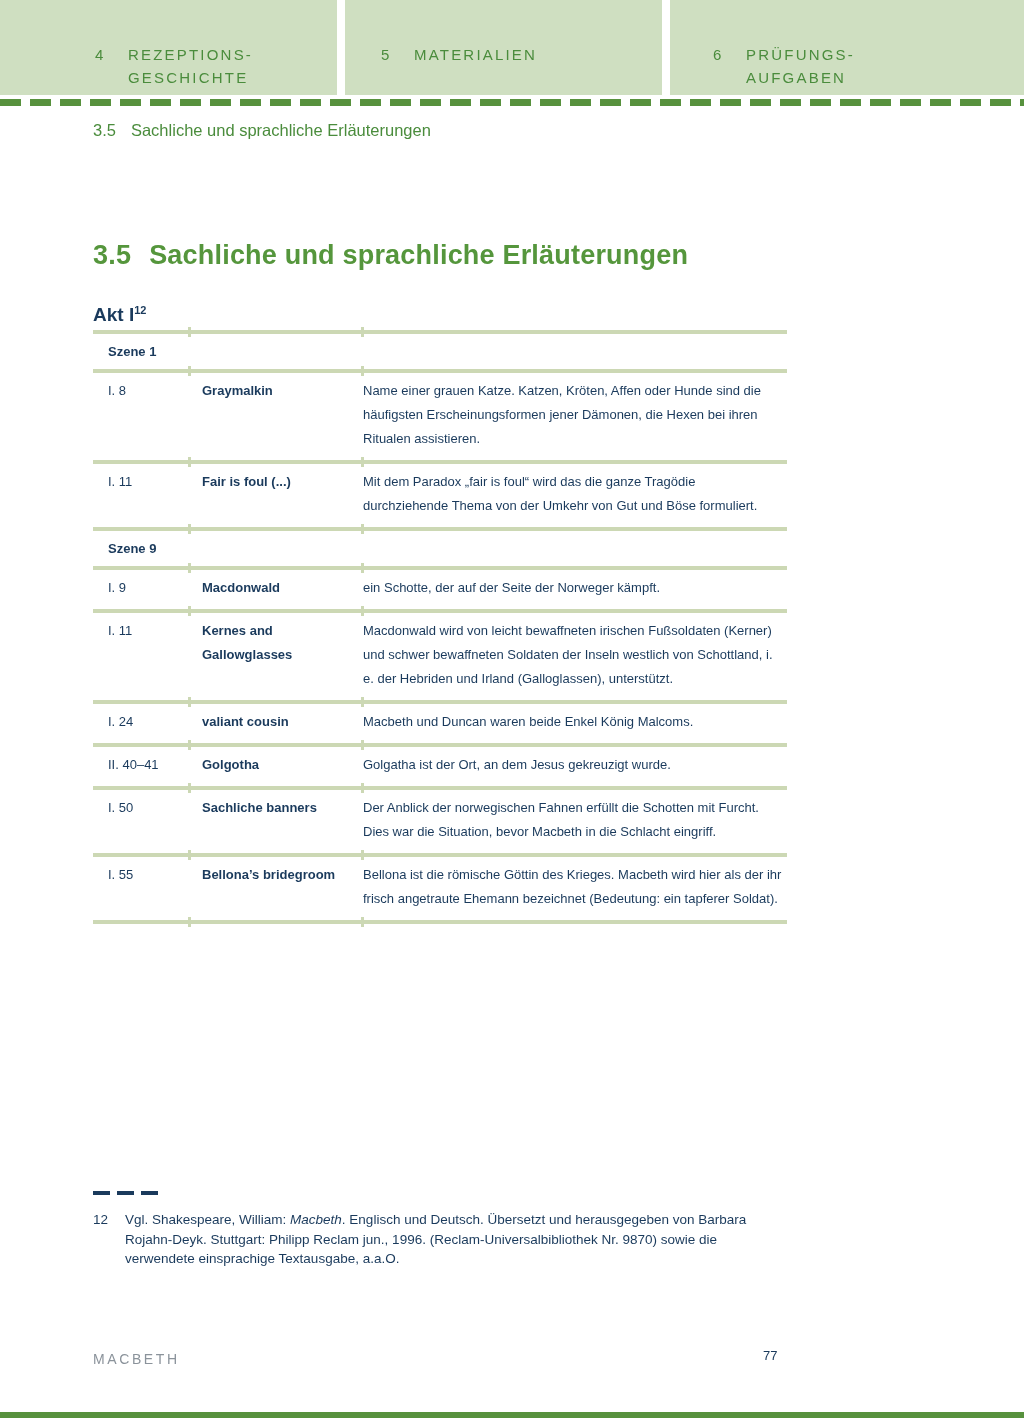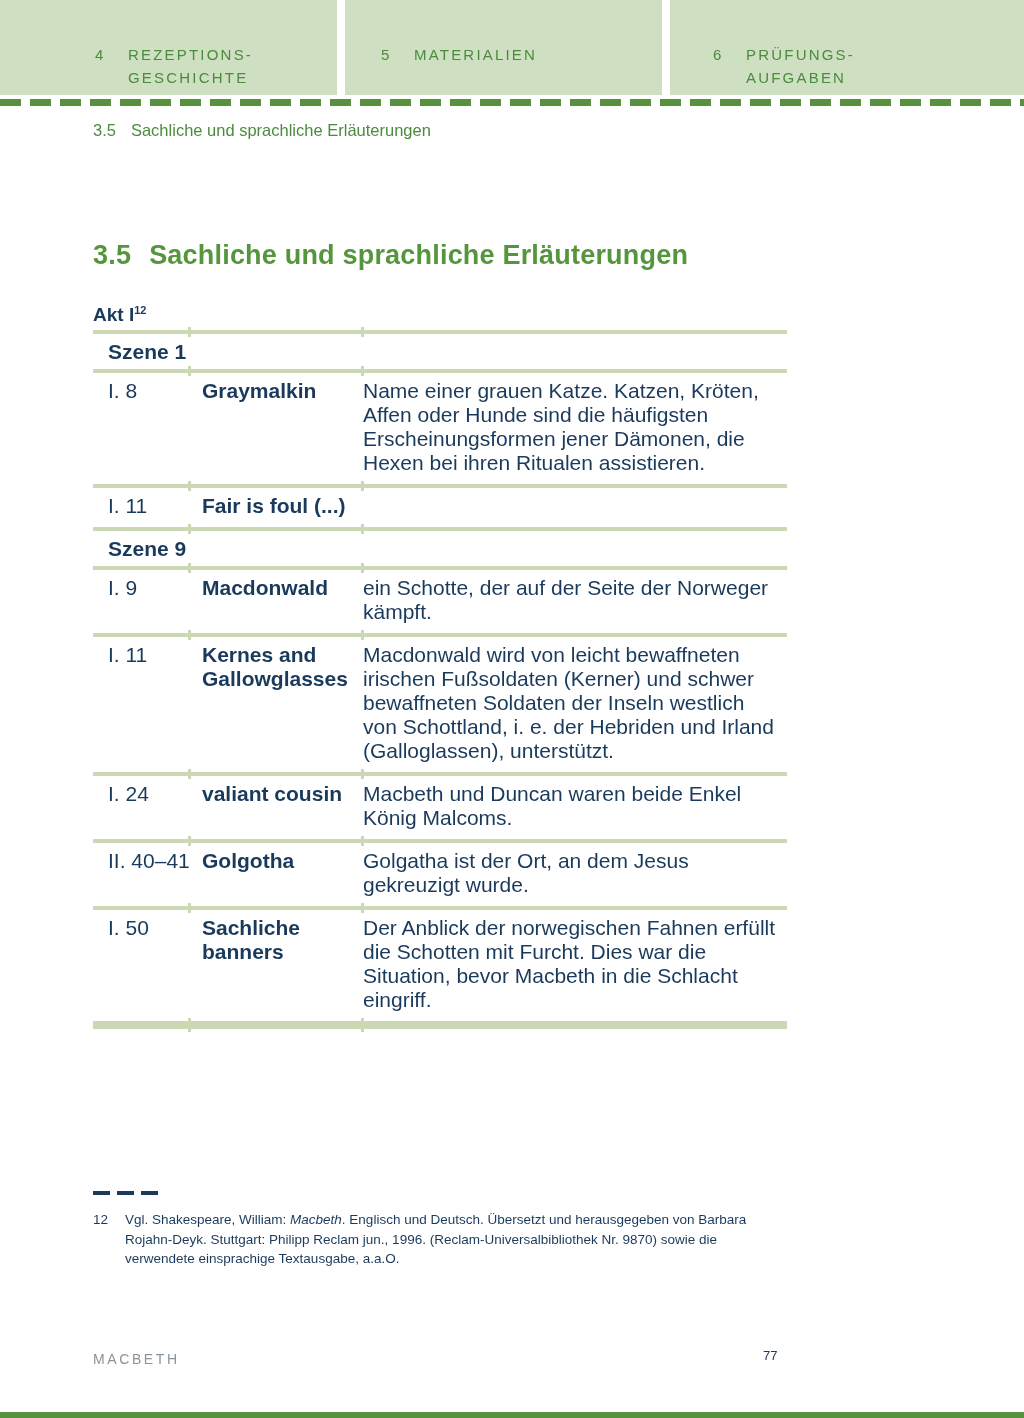--- a/index.html
+++ b/index.html
@@ -39,21 +39,21 @@
   .h1-num{margin-right:18px;}
   
   .act-heading{position:absolute;left:93px;top:304px;font-size:19px;font-weight:bold;color:var(--navy);}
   .act-heading sup{font-size:11px;font-weight:bold;}
   
   .akt-table{position:absolute;left:93px;top:330px;width:694px;}
   .rule{position:relative;height:4px;background:var(--pale-rule);}
   .tick{position:absolute;top:-3px;width:3px;height:10px;background:var(--pale-rule);}
   .tick1{left:95px;}
   .tick2{left:268px;}
-  .trow{font-size:21px;line-height:24px;color:var(--navy);}
+  .trow{font-size:13px;line-height:24px;color:var(--navy);}
   .trow.entry{display:grid;grid-template-columns:97px 173px 1fr;padding:6px 0 9px;}
   .trow.scene{padding:6px 0 5px 15px;font-weight:bold;}
   .cell.ref{padding-left:15px;}
   .cell.term{padding-left:12px;font-weight:bold;}
   .cell.desc{padding-right:4px;}
   
   .fn-sep{position:absolute;left:93px;top:1191px;width:66px;height:4px;
     background:repeating-linear-gradient(90deg,var(--navy) 0 17px,transparent 17px 24px);}
   .footnote{position:absolute;left:93px;top:1210px;width:665px;display:flex;
     font-size:13.5px;line-height:19.5px;color:var(--navy);}
@@ -122,20 +122,21 @@
         <div class="cell term">Graymalkin</div>
         <div class="cell desc">Name einer grauen Katze. Katzen, Kröten, Affen oder Hunde sind die häufigsten Erschei­nungsformen jener Dämonen, die Hexen bei ihren Ritualen assistieren.</div>
       </div>
       <div class="rule">
         <span class="tick tick1"></span>
         <span class="tick tick2"></span>
       </div>
       <div class="trow entry">
         <div class="cell ref">I. 11</div>
         <div class="cell term">Fair is foul (...)</div>
+        <div class="cell desc">Mit dem Paradox „fair is foul“ wird das die gan­ze Tragödie durchziehende Thema von der Um­kehr von Gut und Böse formuliert.</div>
       </div>
       <div class="rule">
         <span class="tick tick1"></span>
         <span class="tick tick2"></span>
       </div>
       <div class="trow scene"><span>Szene 9</span></div>
       <div class="rule">
         <span class="tick tick1"></span>
         <span class="tick tick2"></span>
       </div>
@@ -176,20 +177,25 @@
         <span class="tick tick2"></span>
       </div>
       <div class="trow entry">
         <div class="cell ref">I. 50</div>
         <div class="cell term">Sachliche banners</div>
         <div class="cell desc">Der Anblick der norwegischen Fahnen erfüllt die Schotten mit Furcht. Dies war die Situation, bevor Macbeth in die Schlacht eingriff.</div>
       </div>
       <div class="rule">
         <span class="tick tick1"></span>
         <span class="tick tick2"></span>
+      </div>
+      <div class="trow entry">
+        <div class="cell ref">I. 55</div>
+        <div class="cell term">Bellona’s bridegroom</div>
+        <div class="cell desc">Bellona ist die römische Göttin des Krieges. Macbeth wird hier als der ihr frisch angetraute Ehemann bezeichnet (Bedeutung: ein tapferer Soldat).</div>
       </div>
       <div class="rule">
         <span class="tick tick1"></span>
         <span class="tick tick2"></span>
       </div>
     </div>
 
   <div class="fn-sep"></div>
   <div class="footnote">
     <div class="fn-num">12</div>

